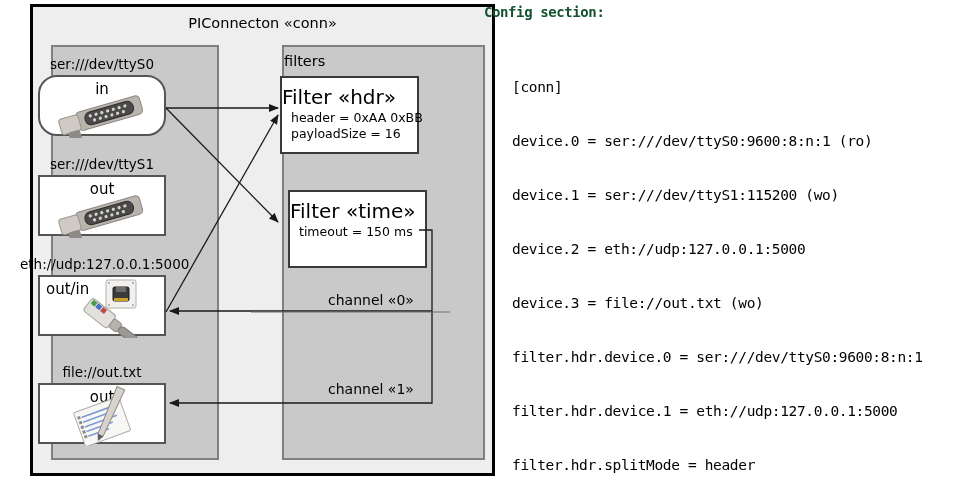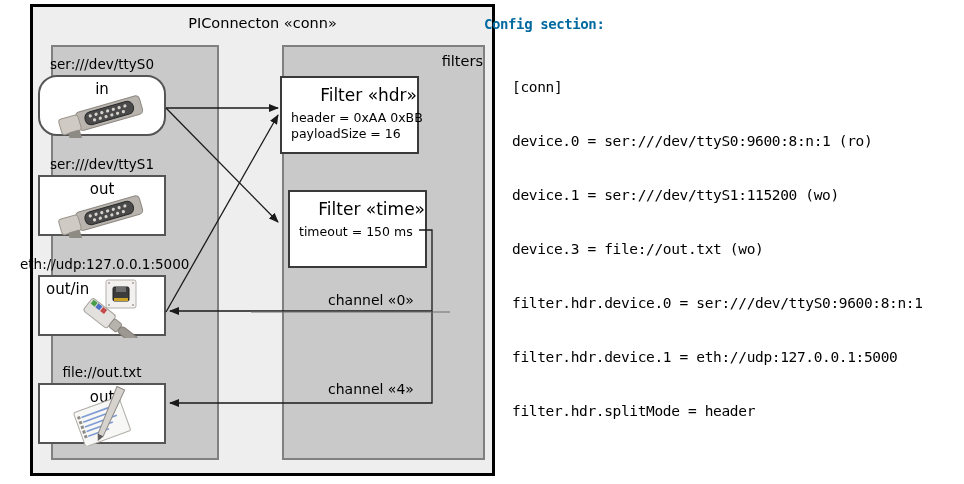--- a/index.html
+++ b/index.html
@@ -13,48 +13,48 @@
                background:#eeeeee;border:3px solid #000000;box-sizing:border-box;margin-left:25px;}
 
   .outer-title{position:absolute;left:0;top:8px;width:100%;text-align:center;
                font-size:14.5px;color:#000;}
 
   .devices-box{position:absolute;left:18px;top:38px;width:168px;height:415px;
                background:#c9c9c9;border:2px solid #808080;box-sizing:border-box;}
 
   .filters-box{position:absolute;left:249px;top:38px;width:203px;height:415px;
                background:#c9c9c9;border:2px solid #808080;box-sizing:border-box;}
-  .filters-title{position:absolute;left:0;top:6px;width:100%;text-align:right;
+  .filters-title{position:absolute;left:0;top:6px;width:100%;text-align:left;
                  font-size:14.5px;color:#000;}
 
   
   .dev-group{position:absolute;}
   .dev-cap{font-size:13.5px;color:#000;text-align:center;line-height:17px;
            white-space:nowrap;}
   .dev-icon-box{background:#ffffff;border:2px solid #555555;box-sizing:border-box;
                 position:relative;}
   .dev-label{position:absolute;font-size:15px;color:#000;line-height:1;}
 
   
   .filter-box{position:absolute;background:#ffffff;border:2px solid #3a3a3a;
               box-sizing:border-box;}
-  .filter-title{position:absolute;left:0;top:7px;width:100%;text-align:right;
-                font-size:17px;color:#000;}
+  .filter-title{position:absolute;left:0;top:7px;width:100%;text-align:left;
+                font-size:20px;color:#000;}
   .filter-attrs{position:absolute;left:9px;top:32px;font-size:12.5px;color:#000;
                 line-height:16px;white-space:nowrap;}
 
   .channel-label{position:absolute;font-size:14px;color:#000;white-space:nowrap;}
 
   svg.overlay{position:absolute;left:0;top:0;width:478px;height:484px;
               pointer-events:none;}
 
   
   #config{position:absolute;left:480px;top:0;width:484px;height:484px;}
-  .cfg-head{position:absolute;left:4px;top:16px;font-size:14px;font-weight:bold;
-            font-family:"DejaVu Sans Mono","Liberation Mono",monospace;color:#0369a1;
+  .cfg-head{position:absolute;left:4px;top:4px;font-size:14px;font-weight:bold;
+            font-family:"DejaVu Sans Mono","Liberation Mono",monospace;color:#14532d;
             letter-spacing:-0.4px;}
   .cfg-body{position:absolute;left:4px;top:42px;font-size:14.5px;
             font-family:"DejaVu Sans Mono","Liberation Mono",monospace;color:#000;
             line-height:18px;white-space:pre;letter-spacing:-0.35px;}
   .cfg-line{display:block;height:18px;margin-left:28px;}
 </style>
 </head>
 <body>
 
 <div id="diagram">
@@ -193,21 +193,21 @@
   </div>
 
   <div class="filter-box" style="left:288px;top:190px;width:139px;height:78px;">
     <div class="filter-title">Filter «time»</div>
     <div class="filter-attrs">
       <div>timeout = 150 ms</div>
     </div>
   </div>
 
   <div class="channel-label" style="left:328px;top:292px;">channel «0»</div>
-  <div class="channel-label" style="left:328px;top:381px;">channel «4»</div>
+  <div class="channel-label" style="left:328px;top:381px;">channel «1»</div>
 
   <svg class="overlay">
     <defs>
       <marker id="ah" markerWidth="10" markerHeight="8" refX="9" refY="4" orient="auto" markerUnits="userSpaceOnUse">
         <path d="M0,0 L10,4 L0,8 z" fill="#1a1a1a"></path>
       </marker>
     </defs>
 
     <line x1="166" y1="108" x2="278" y2="108" stroke="#1a1a1a" stroke-width="1.3" marker-end="url(#ah)"></line>
 
@@ -222,20 +222,21 @@
     <line x1="251" y1="312" x2="450" y2="312" stroke="#6e6e6e" stroke-width="1"></line>
   </svg>
 </div>
 
 <div id="config">
   <div class="cfg-head">Config section:</div>
   <div class="cfg-body">
     <span class="cfg-line">[conn]</span>
     <span class="cfg-line">device.0 = ser:///dev/ttyS0:9600:8:n:1 (ro)</span>
     <span class="cfg-line">device.1 = ser:///dev/ttyS1:115200 (wo)</span>
+    <span class="cfg-line">device.2 = eth://udp:127.0.0.1:5000</span>
     <span class="cfg-line">device.3 = file://out.txt (wo)</span>
     <span class="cfg-line">filter.hdr.device.0 = ser:///dev/ttyS0:9600:8:n:1</span>
     <span class="cfg-line">filter.hdr.device.1 = eth://udp:127.0.0.1:5000</span>
     <span class="cfg-line">filter.hdr.splitMode = header</span>
     
     
     
     
     
     

